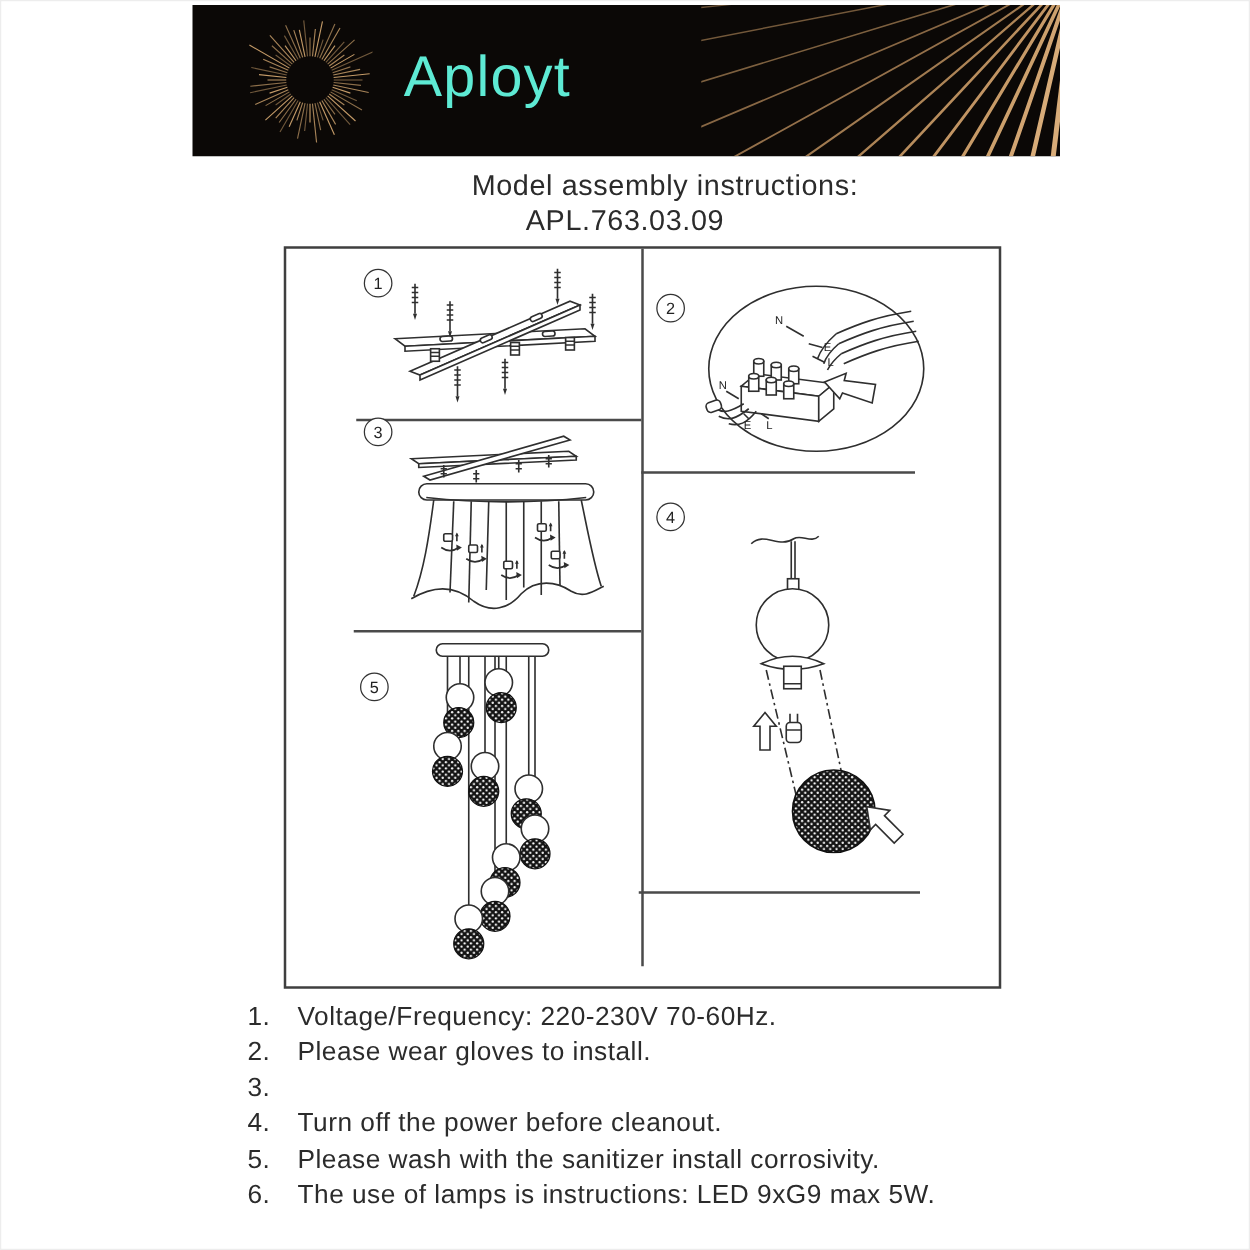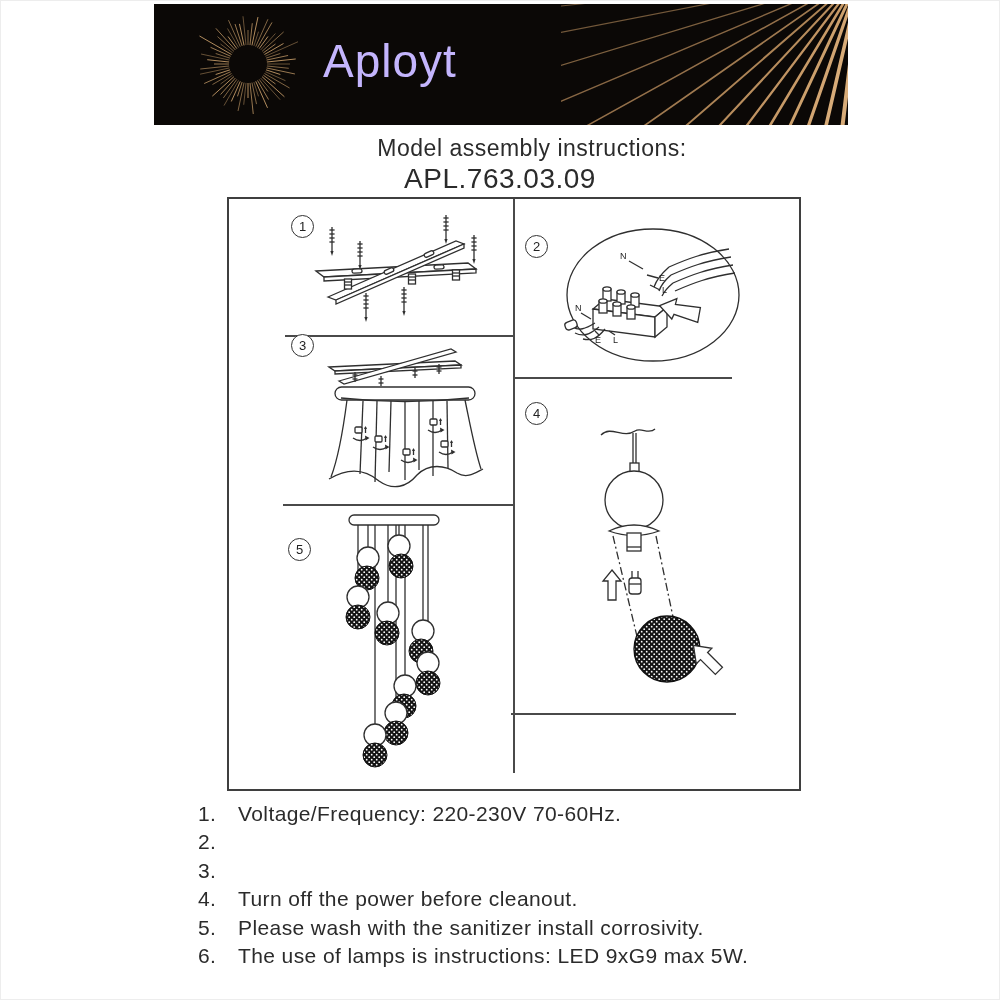--- a/index.html
+++ b/index.html
@@ -2,27 +2,27 @@
 <html><head>
 <meta charset="utf-8">
 <style>
   html,body{margin:0;padding:0;background:#fff;}
   #page{position:relative;width:998px;height:998px;background:#fff;border:1px solid #ededed;
         font-family:"Liberation Sans",sans-serif;color:#2e2e2e;overflow:hidden;}
 
   
   .banner{position:absolute;left:153px;top:3px;width:694px;height:121px;background:#0b0806;overflow:hidden;}
   .sunburst{position:absolute;left:44px;top:10px;width:100px;height:100px;}
-  .brand{position:absolute;left:169px;top:30px;font-size:46px;letter-spacing:1px;color:#c4b5fd;
+  .brand{position:absolute;left:169px;top:30px;font-size:46px;letter-spacing:1px;color:#5eead4;
          font-family:"Liberation Sans",sans-serif;font-weight:400;}
   .rays{position:absolute;right:0;top:0;width:287px;height:121px;}
 
   
   .title-l1{position:absolute;left:0;top:134px;width:998px;text-align:center;font-size:23px;letter-spacing:.5px;color:#2b2b2b;padding-left:32px;}
-  .title-l2{position:absolute;left:0;top:162px;width:998px;text-align:center;font-size:28px;letter-spacing:.5px;color:#2b2b2b;}
+  .title-l2{position:absolute;left:0;top:162px;width:998px;text-align:center;font-size:23px;letter-spacing:.5px;color:#2b2b2b;}
 
   
   .ibox{position:absolute;left:226px;top:196px;width:570px;height:590px;border:2px solid #3f3f3f;}
   .divider{position:absolute;background:#4a4a4a;}
   .v-div{left:284px;top:0;width:2px;height:574px;}
   .h-div-l1{left:56px;top:136px;width:228px;height:2px;}
   .h-div-l2{left:54px;top:305px;width:230px;height:2px;}
   .h-div-r1{left:284px;top:178px;width:219px;height:2px;}
   .h-div-r2{left:282px;top:514px;width:225px;height:2px;}
 
@@ -368,20 +368,21 @@
     </svg>
   </div>
 
   <ol class="notes">
     <li>
         <span class="num">1.</span>
         <span>Voltage/Frequency: 220-230V 70-60Hz.</span>
       </li>
     <li>
         <span class="num">2.</span>
+        <span>Please wear gloves to install.</span>
       </li>
     <li>
         <span class="num">3.</span>
       </li>
     <li>
         <span class="num">4.</span>
         <span>Turn off the power before cleanout.</span>
       </li>
     <li>
         <span class="num">5.</span>

